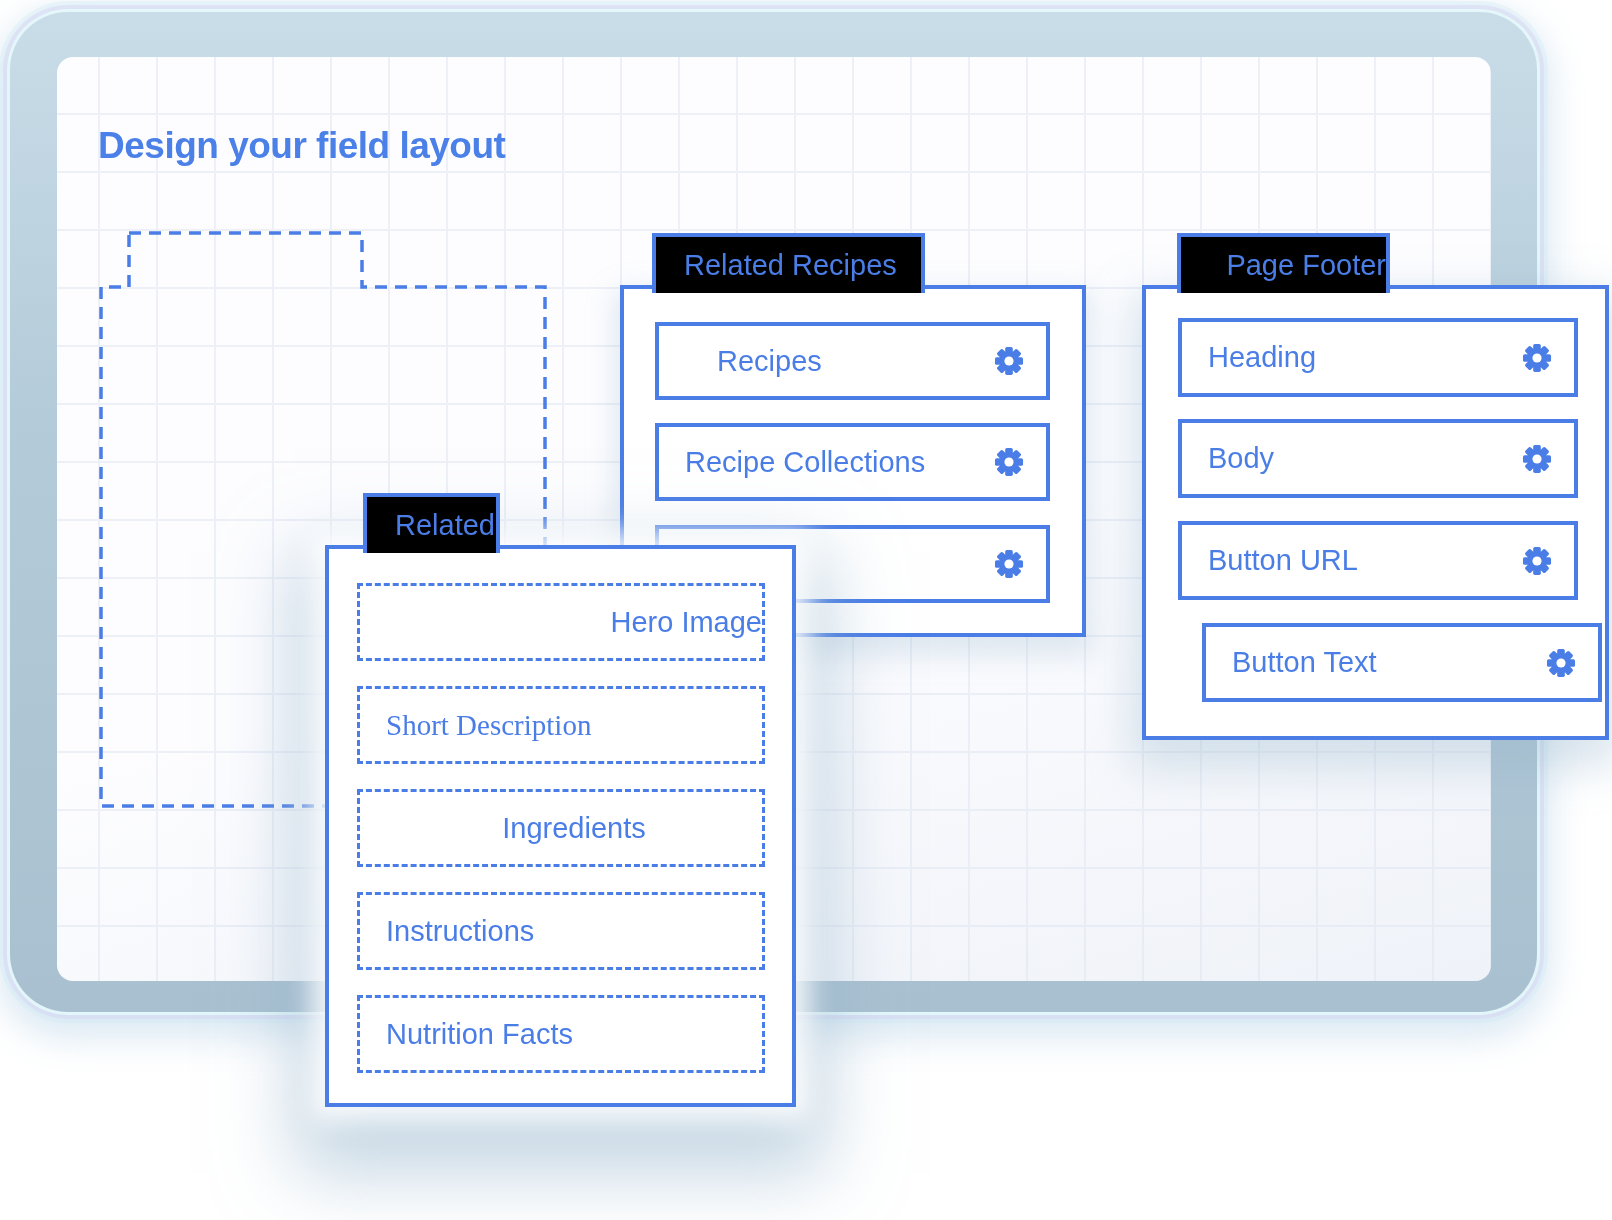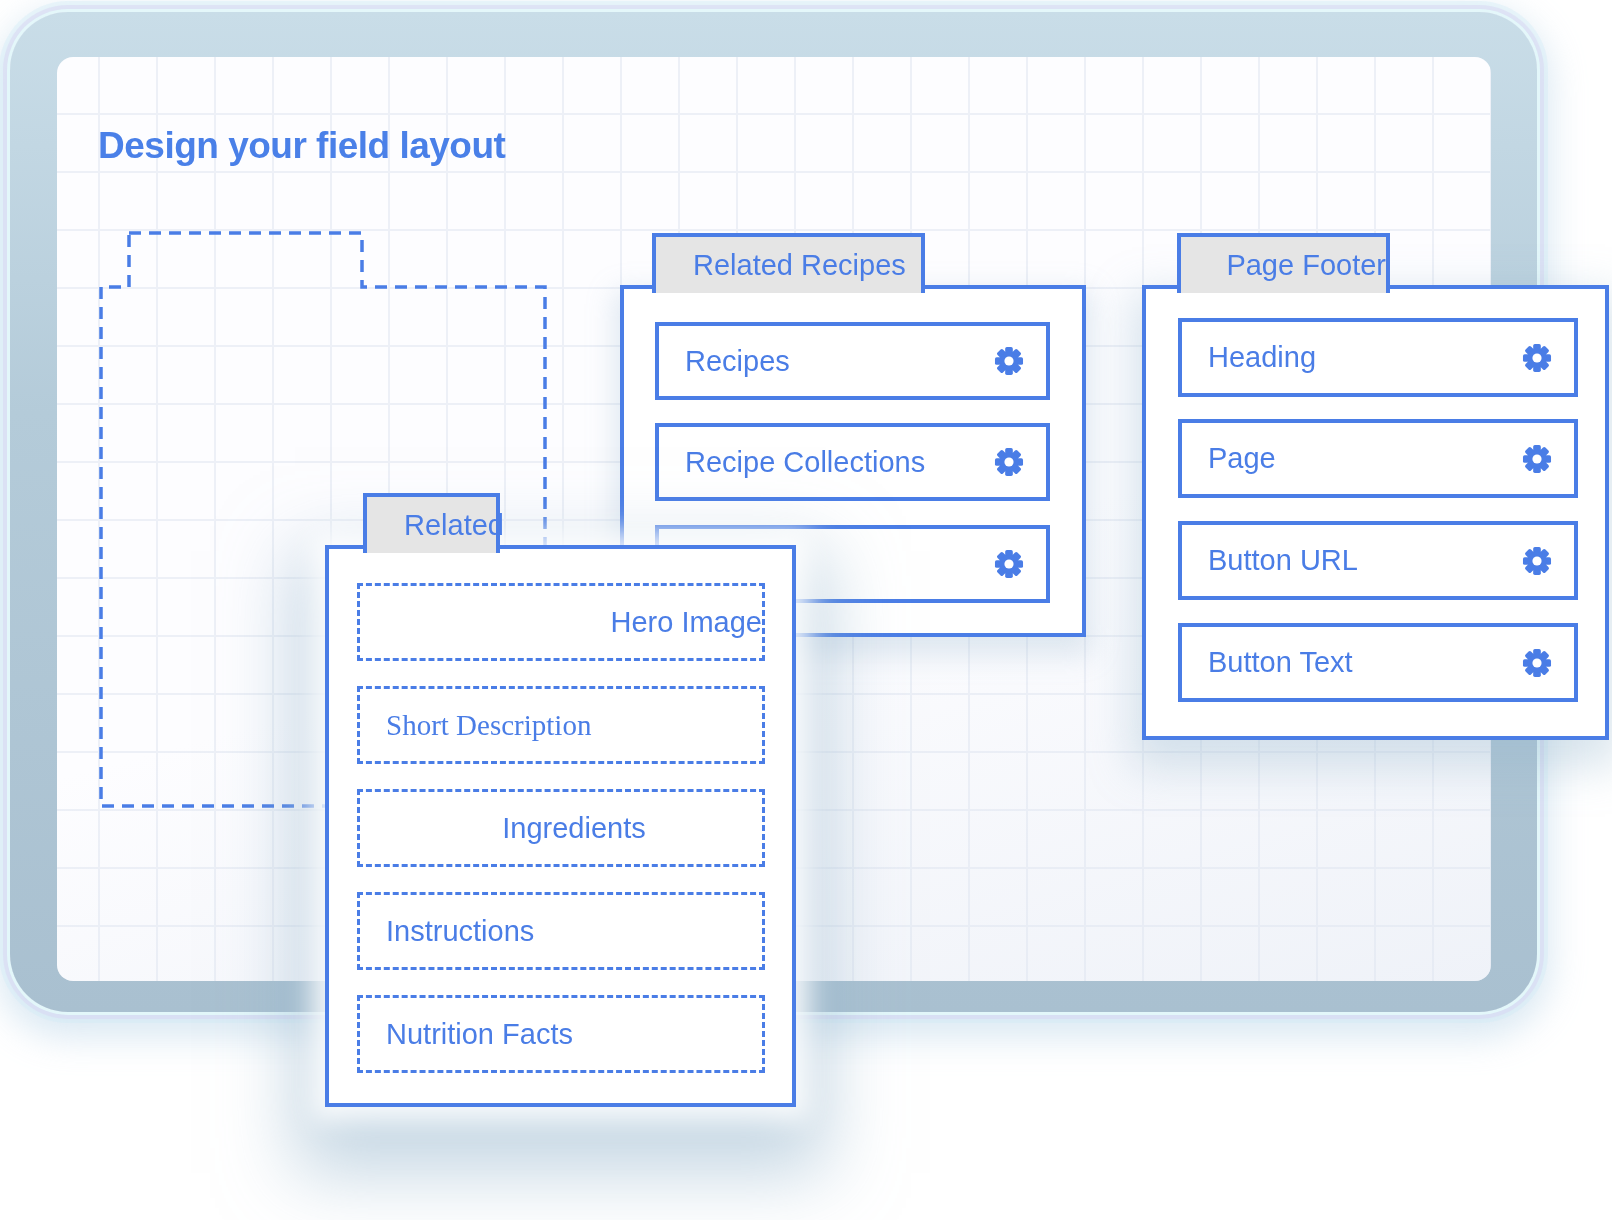--- a/index.html
+++ b/index.html
@@ -46,47 +46,47 @@
     box-sizing:border-box;
   }
   .card-related{left:620px;top:285px;width:466px;height:352px;z-index:2;
     box-shadow:0 12px 26px 6px rgba(147,180,204,0.28);}
   .card-footer{left:1142px;top:285px;width:467px;height:455px;z-index:3;
     box-shadow:0 18px 40px 10px rgba(147,180,204,0.35);}
   .card-recipe{left:325px;top:545px;width:471px;height:562px;z-index:4;
     box-shadow:0 0 24px 14px rgba(255,255,255,0.85), 0 36px 70px 30px rgba(147,180,204,0.55);}
   
   .tab{
-    position:absolute;height:60px;background:#e5e5e5;
+    position:absolute;height:60px;background:#000000;
     border:4px solid var(--accent);border-bottom:none;box-sizing:border-box;
-    display:flex;align-items:center;padding-left:37px;
+    display:flex;align-items:center;padding-left:28px;
     font-size:29px;font-weight:500;color:var(--accent);white-space:nowrap;
   }
   .card-related .tab{left:28px;top:-56px;width:273px;}
   .card-footer .tab{left:31px;top:-56px;width:213px;justify-content:flex-end;}
   .card-recipe .tab{left:34px;top:-56px;width:137px;}
   
   .field{
     position:absolute;box-sizing:border-box;background:#ffffff;
     border:4px solid var(--accent);
     display:flex;align-items:center;
   }
   .field.dashed{border:3px dashed var(--accent);background:transparent;}
   .field-label{
     padding-left:26px;font-size:29px;font-weight:500;color:var(--accent);
     white-space:nowrap;
   }
   .gear{position:absolute;right:20px;top:50%;transform:translateY(-50%);width:34px;height:34px;}
   
   .card-related .field{left:31px;width:395px;height:78px;}
-  .card-related .f0{top:33px;} .card-related .f1{top:134px;} .card-related .f2{top:236px;}
+  .card-related .f0{top:33px;padding-left:32px;} .card-related .f1{top:134px;} .card-related .f2{top:236px;}
   
   .card-footer .field{left:32px;width:400px;height:79px;}
   .card-footer .f0{top:29px;} .card-footer .f1{top:130px;}
-  .card-footer .f2{top:232px;align-items:center;} .card-footer .f3{top:334px;}
+  .card-footer .f2{top:232px;align-items:center;} .card-footer .f3{top:334px;margin-left:24px;}
   
   .card-recipe .field{left:28px;width:408px;height:78px;}
   .card-recipe .f0{top:34px;justify-content:flex-end;} .card-recipe .f1{top:137px;font-family:Liberation Serif, serif;} .card-recipe .f2{top:240px;justify-content:center;}
   .card-recipe .f3{top:343px;} .card-recipe .f4{top:446px;}
 </style>
 </head>
 <body>
 
 <svg width="0" height="0" style="position:absolute">
   <defs>
@@ -143,21 +143,21 @@
     <div class="tab">
       <span>Page Footer</span>
     </div>
     <div class="field f0">
       <span class="field-label">Heading</span>
       <svg class="gear" viewBox="-20 -20 40 40">
           <use href="#gear-shape"></use>
         </svg>
     </div>
     <div class="field f1">
-      <span class="field-label">Page</span>
+      <span class="field-label">Body</span>
       <svg class="gear" viewBox="-20 -20 40 40">
           <use href="#gear-shape"></use>
         </svg>
     </div>
     <div class="field f2">
       <span class="field-label">Button URL</span>
       <svg class="gear" viewBox="-20 -20 40 40">
           <use href="#gear-shape"></use>
         </svg>
     </div>

